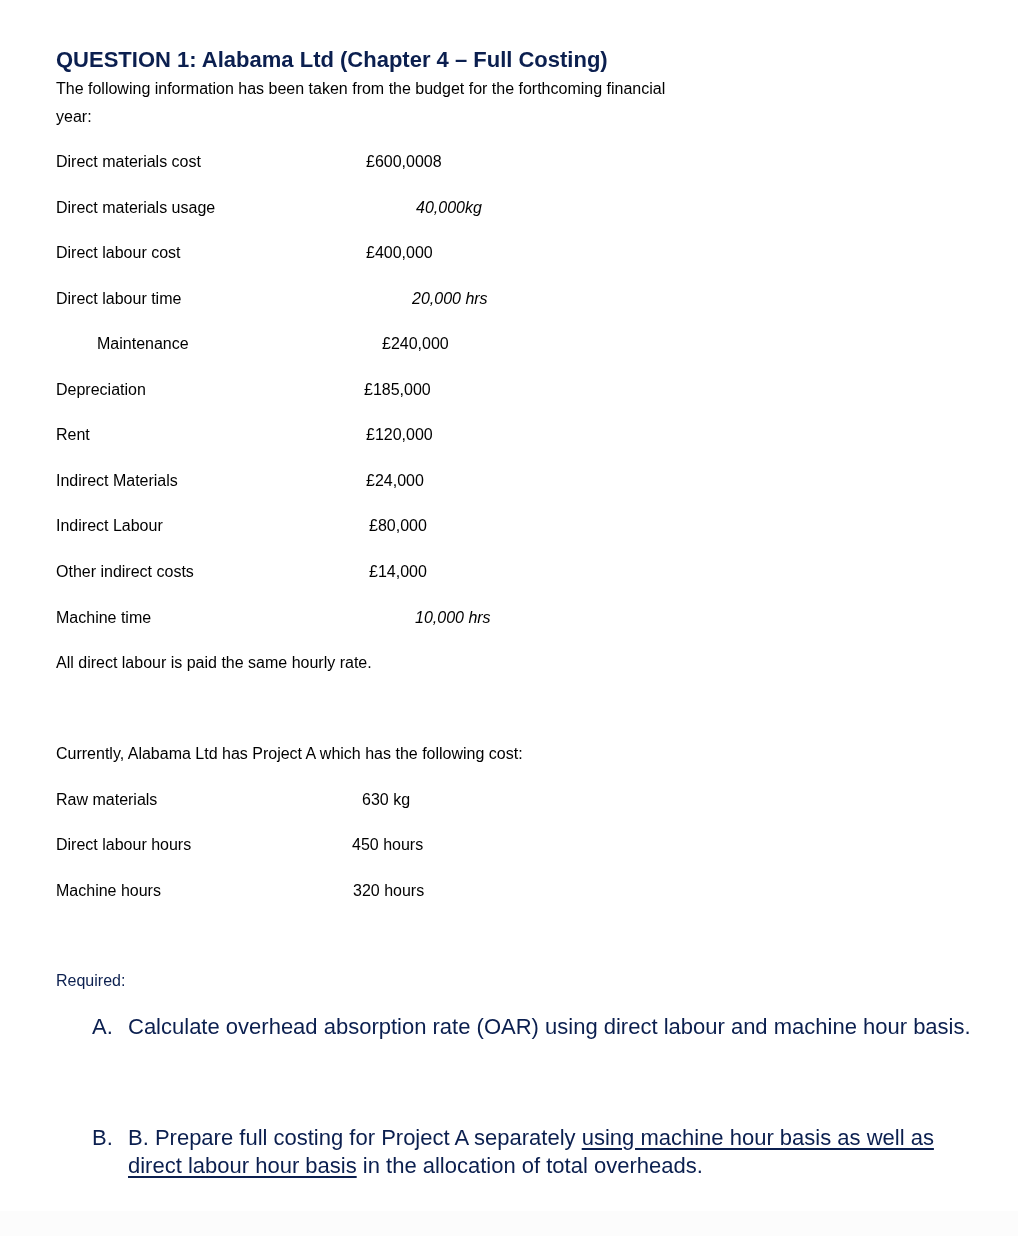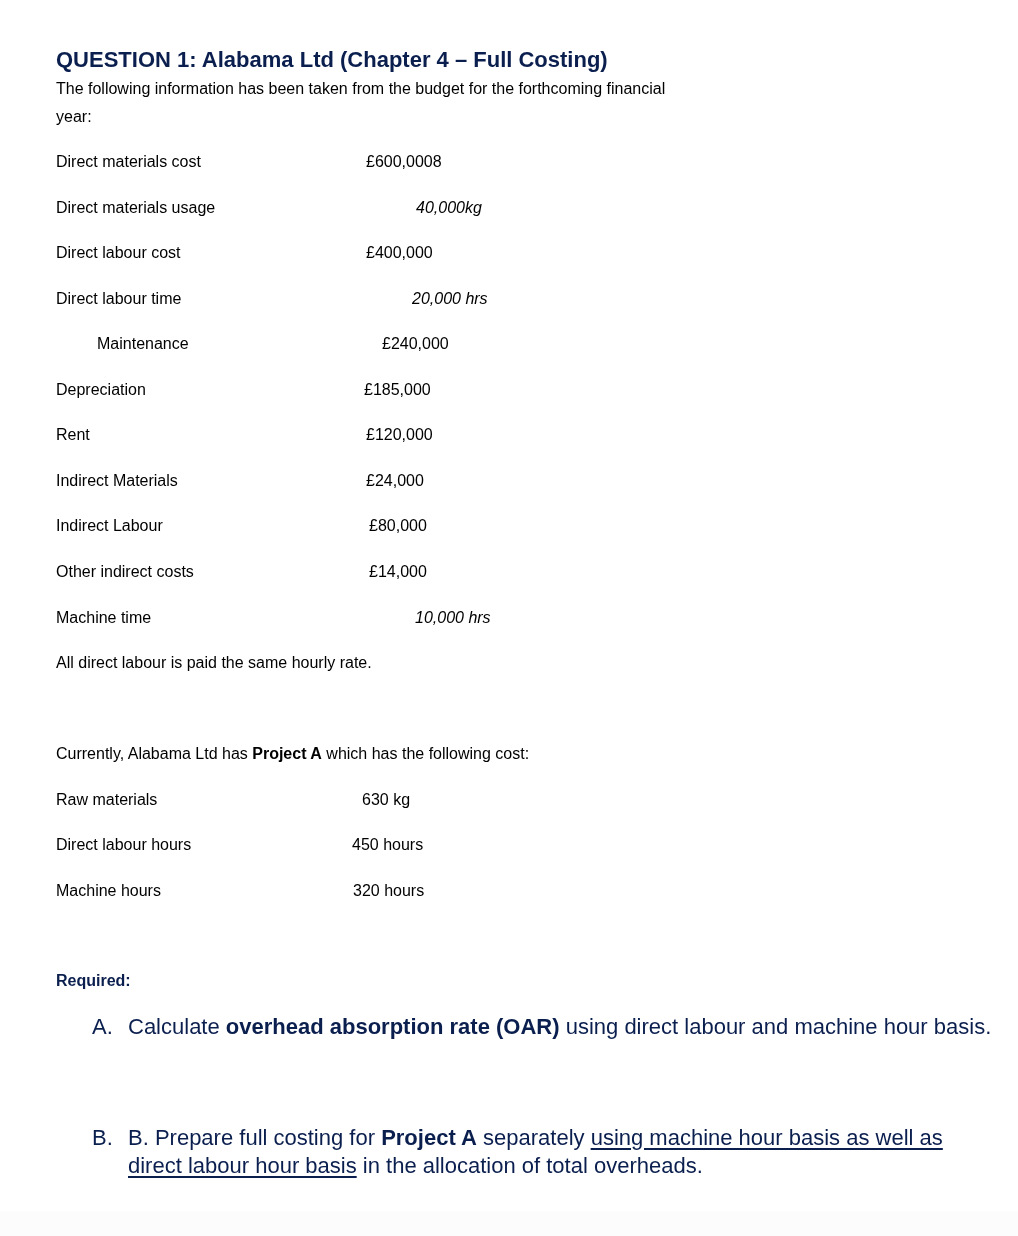--- a/index.html
+++ b/index.html
@@ -7,21 +7,21 @@
     width: 1018px; height: 1236px; position: relative; overflow: hidden;
     background: #ffffff;
     font-family: "Liberation Sans", sans-serif;
     color: #000;
   }
   .footer-band { position: absolute; left: 0; top: 1211px; width: 1018px; height: 25px; background: #fcfcfc; }
   .abs { position: absolute; white-space: nowrap; font-size: 16px; line-height: 26px; }
   .navy { color: #0b1f4f; }
   .title { font-weight: bold; font-size: 22px; margin-top: 16px; }
   .it { font-style: italic; }
-  .b { font-weight: bold; }
+  .b { font-weight: normal; }
   .u { text-decoration: underline; text-underline-offset: 3px; }
   .req-list { position: absolute; left: 92px; width: 900px; font-size: 22px; line-height: 28px; color: #0b1f4f; }
   .req-item { position: relative; padding-left: 36px; white-space: normal; }
   .req-item .marker { position: absolute; left: 0; top: 0; }
 </style>
 </head>
 <body>
 
 <div class="footer-band"></div>
 

